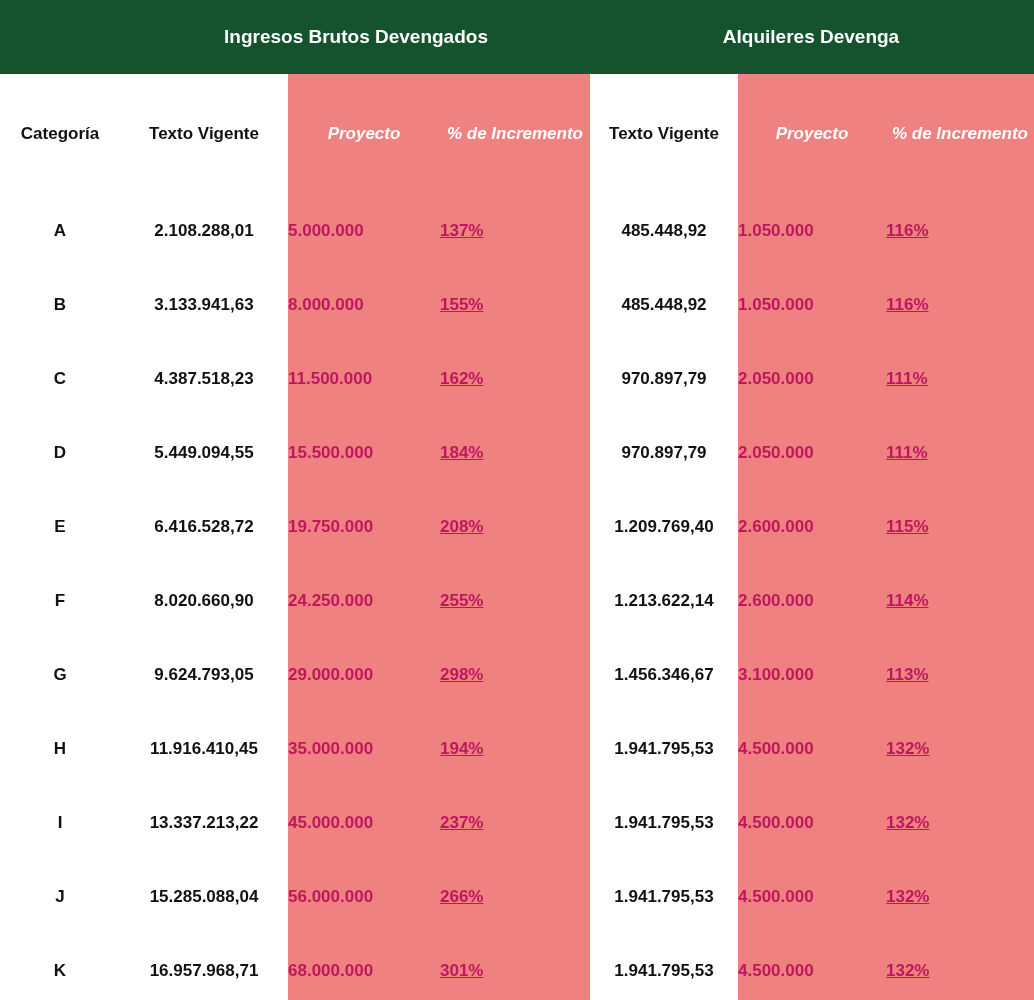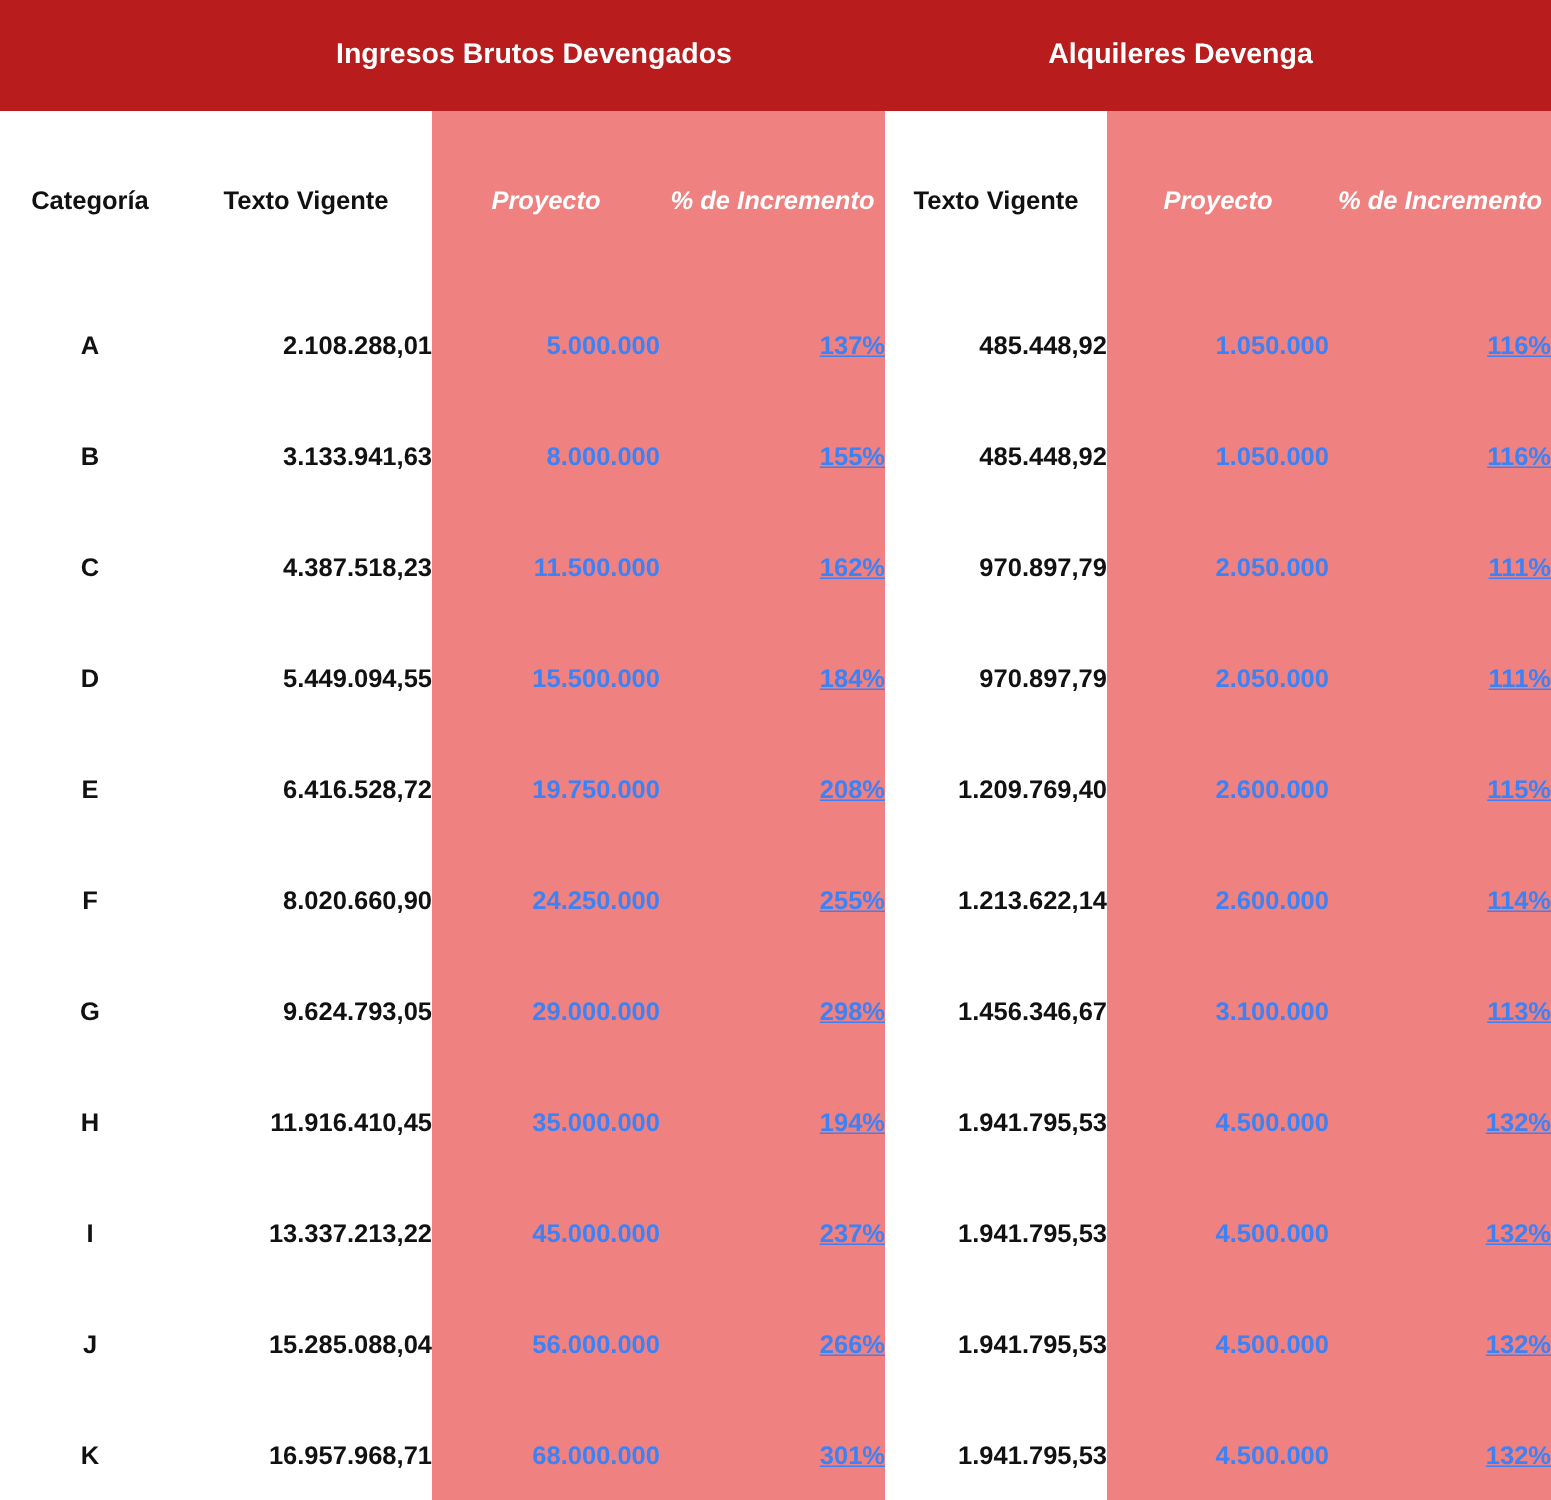--- a/index.html
+++ b/index.html
@@ -18,34 +18,34 @@
     position: relative;
     width: 1034px;
     height: 1000px;
   }
   
   .topband {
     position: absolute;
     top: 0; left: 0;
     width: 1034px;
     height: 74px;
-    background: #b91c1c;
+    background: #14532d;
   }
   .topband-title {
     position: absolute;
     top: 0;
     height: 74px;
     line-height: 74px;
     color: #ffffff;
     font-size: 19px;
     font-weight: bold;
     text-align: center;
   }
   #band-title-1 { left: 140px; width: 432px; }
-  #band-title-2 { left: 564px; width: 446px; }
+  #band-title-2 { left: 588px; width: 446px; }
 
   
   .hl-block {
     position: absolute;
     top: 74px;
     height: 926px;
     background: #ef8180;
   }
   #hl-block-1 { left: 288px; width: 302px; }
   #hl-block-2 { left: 738px; width: 296px; }
@@ -77,22 +77,22 @@
   
   col.c-cat   { width: 120px; }
   col.c-tv1   { width: 168px; }
   col.c-pr1   { width: 152px; }
   col.c-in1   { width: 150px; }
   col.c-tv2   { width: 148px; }
   col.c-pr2   { width: 148px; }
   col.c-in2   { width: 148px; }
 
   .cat   { text-align: center; color: #111111; }
-  .dark  { text-align: right; color: #111111; }
-  .light { text-align: right; color: #3b82f6; margin-left: 38px; }
+  .dark  { text-align: center; color: #111111; }
+  .light { text-align: left; color: #be185d; margin-left: 38px; }
   .hdr-dark  { color: #111111; }
   .hdr-light { color: #ffffff; font-style: italic; }
   .hdr-center { text-align: center; }
   .pad-r { padding-right: 18px; text-decoration: underline; }
 </style>
 </head>
 <body>
 
 <div class="sheet">
 

